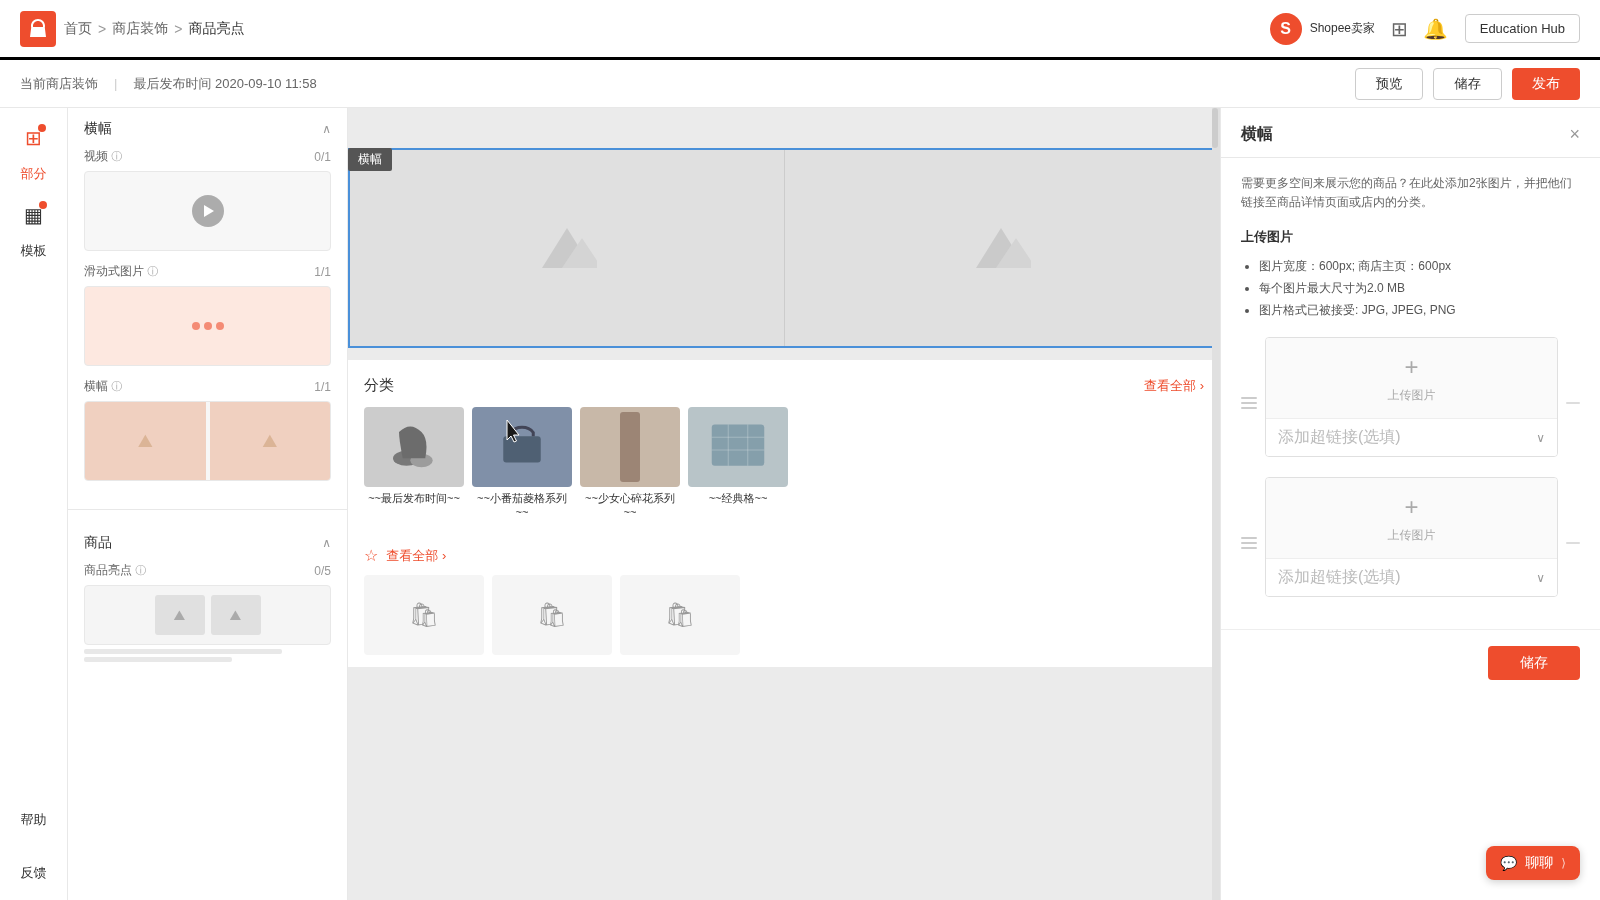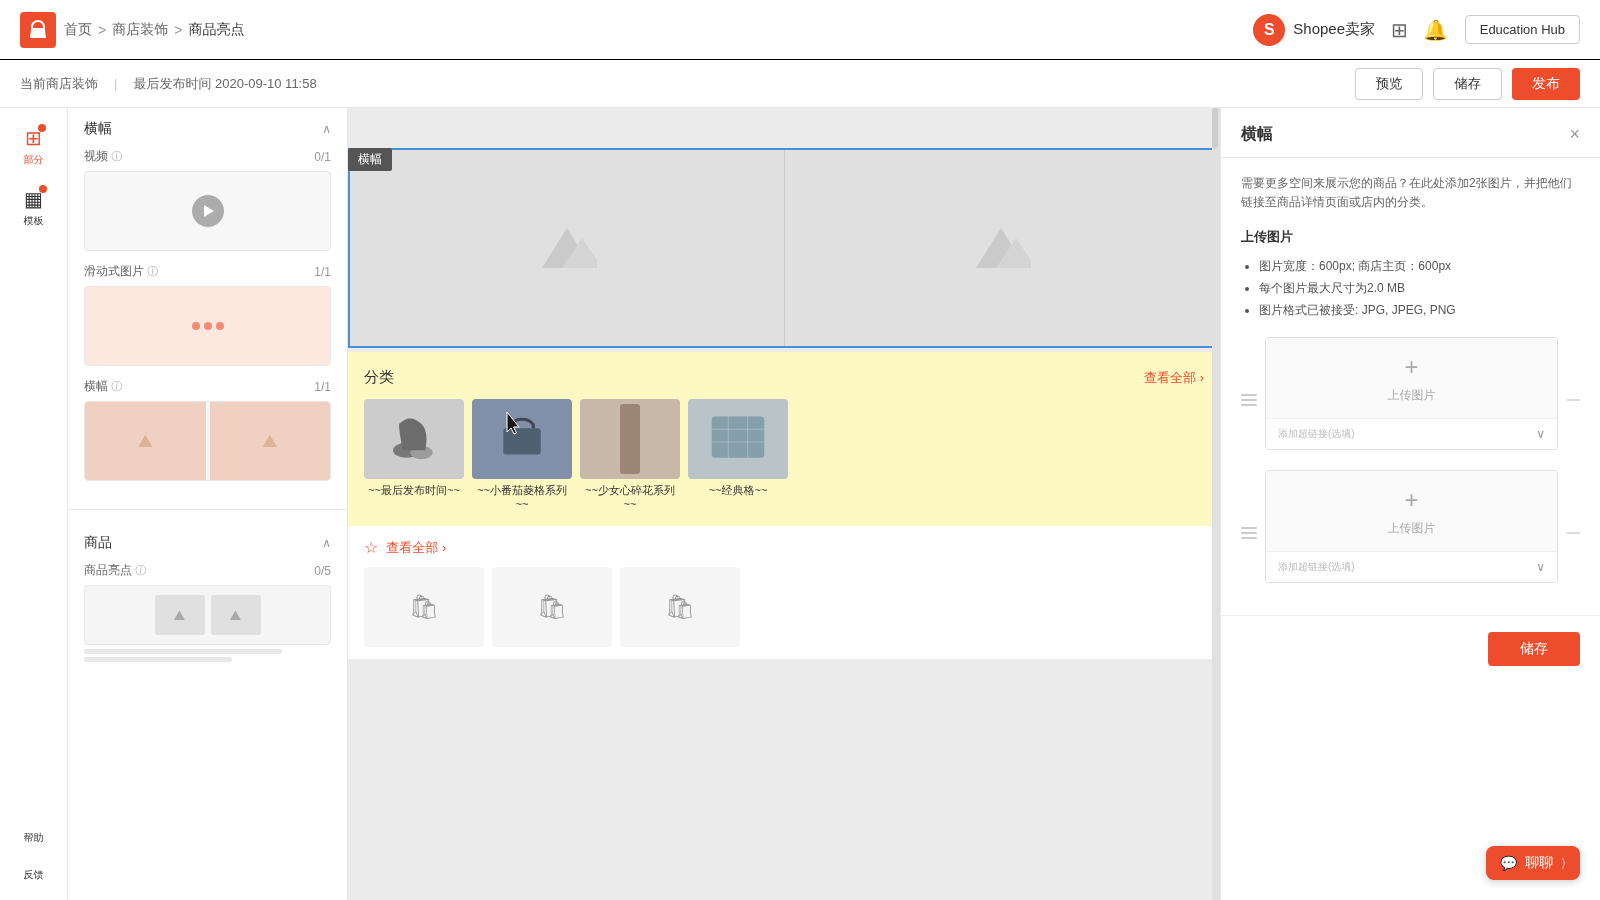--- a/index.html
+++ b/index.html
@@ -2,33 +2,33 @@
 <html><head>
   <meta charset="utf-8">
   <style>
     * { box-sizing: border-box; margin: 0; padding: 0; }
     body { font-family: -apple-system, BlinkMacSystemFont, 'PingFang SC', 'Microsoft YaHei', sans-serif; background: #f5f5f5; font-size: 13px; color: #333; overflow: hidden; }
 
     
     .top-nav {
       display: flex; align-items: center; justify-content: space-between;
       background: #fff; height: 60px; padding: 0 20px;
-      border-bottom: 1px solid #000000; position: relative; z-index: 100;
+      border-bottom: 3px solid #000000; position: relative; z-index: 100;
     }
     .top-nav-left { display: flex; align-items: center; gap: 8px; }
     .shopee-logo { width: 36px; height: 36px; background: #ee4d2d; border-radius: 4px; display: flex; align-items: center; justify-content: center; }
     .shopee-logo svg { width: 24px; height: 24px; fill: #fff; }
     .breadcrumb { display: flex; align-items: center; gap: 6px; font-size: 14px; color: #666; }
     .breadcrumb .sep { color: #999; }
     .breadcrumb .current { color: #333; font-weight: 500; }
     .top-nav-right { display: flex; align-items: center; gap: 16px; }
     .seller-brand { display: flex; align-items: center; gap: 8px; }
     .seller-logo { width: 32px; height: 32px; background: #ee4d2d; border-radius: 50%; display: flex; align-items: center; justify-content: center; }
     .seller-logo span { color: #fff; font-size: 14px; font-weight: bold; }
-    .seller-name { font-size: 15px; color: #333; font-weight: 500; }
+    .seller-name { font-size: 12px; color: #333; font-weight: 500; }
     .grid-icon { font-size: 20px; color: #666; cursor: pointer; }
     .bell-icon { font-size: 20px; color: #666; cursor: pointer; }
     .edu-hub-btn { border: 1px solid #ccc; border-radius: 4px; padding: 6px 14px; font-size: 13px; color: #333; background: #fff; cursor: pointer; }
 
     
     .sub-nav {
       background: #fff; height: 48px; display: flex; align-items: center; justify-content: space-between;
       padding: 0 20px; border-bottom: 1px solid #e8e8e8;
     }
     .sub-nav-left { display: flex; align-items: center; gap: 16px; font-size: 13px; color: #666; }
@@ -39,21 +39,21 @@
     .btn-publish { border: none; border-radius: 4px; padding: 6px 20px; background: #ee4d2d; color: #fff; cursor: pointer; font-size: 14px; }
 
     
     .main-layout { display: flex; height: calc(900px - 60px - 48px); }
 
     
     .left-sidebar { width: 68px; background: #fff; border-right: 1px solid #e8e8e8; display: flex; flex-direction: column; align-items: center; padding-top: 10px; gap: 4px; }
     .sidebar-item { display: flex; flex-direction: column; align-items: center; padding: 8px 6px; cursor: pointer; border-radius: 4px; width: 60px; position: relative; }
     .sidebar-item.active { color: #ee4d2d; }
     .sidebar-item .icon-wrap { font-size: 20px; position: relative; }
-    .sidebar-item .label { font-size: 10px; margin-top: 3px; }
+    .sidebar-item .label { font-size: 13px; margin-top: 15px; }
     .sidebar-item.active .label { color: #ee4d2d; }
     .sidebar-item .red-dot { position: absolute; top: -2px; right: -4px; width: 8px; height: 8px; background: #ee4d2d; border-radius: 50%; }
     .sidebar-bottom { margin-top: auto; display: flex; flex-direction: column; align-items: center; gap: 4px; padding-bottom: 10px; }
 
     
     .component-panel { width: 280px; background: #fff; border-right: 1px solid #e8e8e8; overflow-y: auto; padding: 0; }
     .panel-section { padding: 12px 16px; }
     .panel-section-header { display: flex; align-items: center; justify-content: space-between; font-size: 14px; font-weight: 500; color: #333; margin-bottom: 10px; cursor: pointer; }
     .panel-section-header .chevron { font-size: 12px; color: #999; }
     .component-item { margin-bottom: 12px; }
@@ -72,21 +72,21 @@
 
     
     .canvas-area { flex: 1; background: #ebebeb; overflow-y: auto; position: relative; display: flex; justify-content: center; padding: 10px 0; }
     .canvas-inner { width: 900px; position: relative; }
     .canvas-label { position: absolute; top: 10px; left: 0; background: #555; color: #fff; font-size: 12px; padding: 3px 10px; border-radius: 2px; z-index: 10; }
     .banner-section { border: 2px solid #4a90d9; background: #fff; display: flex; height: 200px; }
     .banner-slot { flex: 1; display: flex; align-items: center; justify-content: center; background: #e0e0e0; }
     .banner-slot + .banner-slot { border-left: 1px solid #ccc; }
     .mountain-svg { opacity: 0.3; }
 
-    .category-section { background: #fef9c3; padding: 16px; margin-top: 4px; }
+    .category-section { background: #ffffff; padding: 16px; margin-top: 12px; }
     .category-header { display: flex; align-items: center; justify-content: space-between; margin-bottom: 12px; }
     .category-title { font-size: 15px; font-weight: 500; }
     .view-all { color: #ee4d2d; font-size: 13px; cursor: pointer; display: flex; align-items: center; gap: 4px; }
     .category-items { display: flex; gap: 8px; overflow: hidden; }
     .category-item { flex: 0 0 100px; text-align: center; }
     .cat-img { width: 100px; height: 80px; background: #ddd; border-radius: 4px; margin-bottom: 4px; position: relative; overflow: hidden; display: flex; align-items: center; justify-content: center; }
     .cat-label { font-size: 11px; color: #333; text-align: center; }
 
     .promo-section { background: #fff; padding: 12px 16px; margin-top: 0; }
     .promo-header { display: flex; align-items: center; gap: 8px; margin-bottom: 10px; }
@@ -103,21 +103,21 @@
     .right-panel-body { padding: 16px 20px; }
     .rp-desc { font-size: 12px; color: #666; line-height: 1.6; margin-bottom: 16px; }
     .rp-section-title { font-size: 13px; font-weight: 600; margin-bottom: 10px; }
     .upload-rules { list-style: disc; padding-left: 18px; font-size: 12px; color: #555; line-height: 1.8; margin-bottom: 16px; }
 
     .upload-card { border: 1px solid #e0e0e0; border-radius: 4px; margin-bottom: 12px; overflow: hidden; }
     .upload-card-body { display: flex; align-items: center; justify-content: center; flex-direction: column; height: 80px; background: #fafafa; cursor: pointer; gap: 6px; }
     .upload-plus { font-size: 24px; color: #aaa; }
     .upload-text { font-size: 12px; color: #aaa; }
     .upload-link-row { padding: 8px 12px; border-top: 1px solid #eee; display: flex; align-items: center; justify-content: space-between; background: #fff; }
-    .upload-link-placeholder { font-size: 10px; color: #bbb; }
+    .upload-link-placeholder { font-size: 16px; color: #bbb; }
     .upload-link-arrow { font-size: 12px; color: #999; cursor: pointer; }
 
     .rp-save-btn { background: #ee4d2d; color: #fff; border: none; border-radius: 4px; padding: 8px 32px; font-size: 14px; cursor: pointer; }
     .rp-footer { display: flex; justify-content: flex-end; padding: 16px 20px; border-top: 1px solid #eee; }
 
     
     .chat-btn { position: fixed; bottom: 20px; right: 20px; background: #ee4d2d; color: #fff; border-radius: 8px; padding: 8px 14px; display: flex; align-items: center; gap: 8px; cursor: pointer; font-size: 14px; box-shadow: 0 2px 8px rgba(0,0,0,0.2); z-index: 999; }
 
     
     .bag-icon { font-size: 24px; color: #999; }

